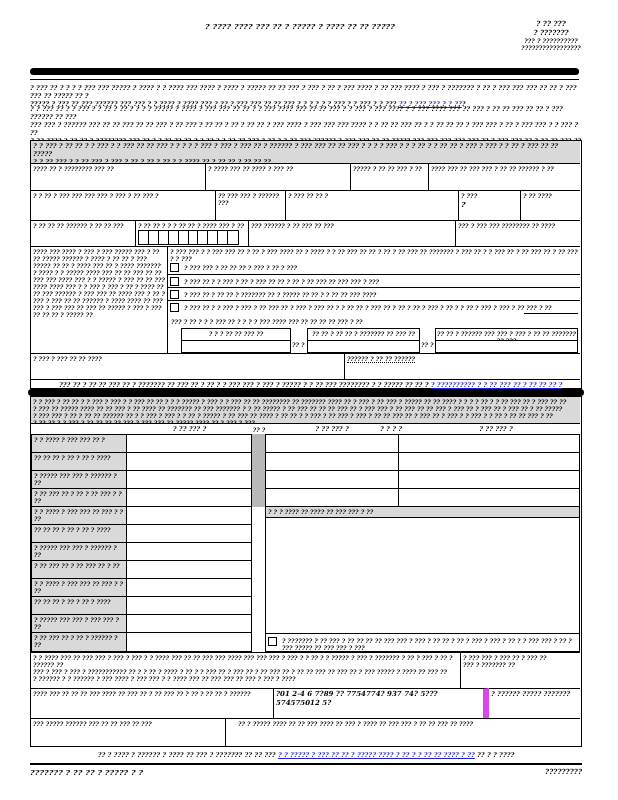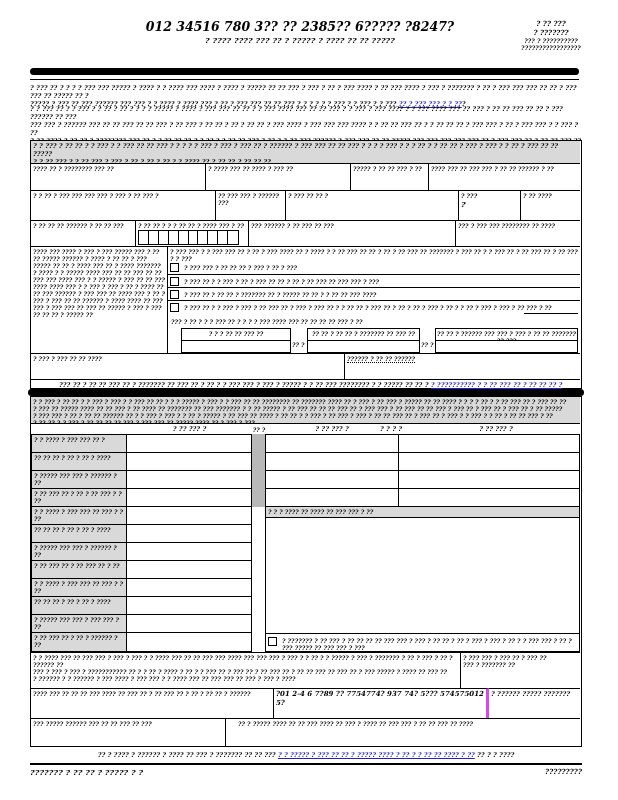--- a/index.html
+++ b/index.html
@@ -26,21 +26,20 @@
   .comb { display:flex; border:1.5px solid #000; background:#fff; }
   .fillline { border-bottom:1px solid #000; }
   .graybar { background:#b8b8b8; border-left:1px solid #000; border-right:1px solid #000; }
 </style>
 </head>
 <body>
 
 <div class="page">
 
   <div class="abs ctr" style="left:120px; top:20px; width:360px;">
-    <div class="g t12">012 34516 780 3?? ?? 2385?? 6????? ?8247?</div>
     <div class="g t8" style="margin-top:1px;">? ???? ????  ??? ??  ? ????? ? ????  ?? ?? ?????</div>
   </div>
   <div class="abs ctr" style="left:490px; top:20px; width:122px;">
     <div class="g t7">? ?? ???</div>
     <div class="g t7">? ???????</div>
     <div class="g t6">??? ? ??????????</div>
     <div class="g t6">?????????????????</div>
   </div>
 
   <div class="abs bar" style="left:30px; top:68px; width:549px; height:7px;"></div>
@@ -205,21 +204,21 @@
       <div>? ? ???? ??? ?? ??? ??? ? ??? ? ??? ? ? ???? ??? ?? ?? ??? ??? ???? ??? ???  ??? ? ??? ? ? ?? ? ? ?????  ? ??? ? ??????? ? ?? ? ??? ? ?? ? ?????? ??</div>
       <div>???  ? ??? ? ??? ? ??????????? ?? ? ? ??  ? ???? ? ?? ? ? ??? ?? ? ??? ?? ? ?? ??? ?? ? ?? ?? ??? ?? ??? ??  ? ??? ????? ? ???? ?? ??? ??</div>
       <div>? ?????? ?  ? ?????? ? ??? ???? ?  ??? ??? ? ? ???? ??? ?? ??? ??? ?? ??? ? ??? ? ????</div>
     </div>
     <div class="abs cell g t6 bt" style="left:430px; top:255px; width:119px; height:36px;">
       <div>? ??? ??? ? ??? ?? ? ??? ??</div>
       <div>??? ? ??????? ??</div>
     </div>
 
     <div class="abs cell g t6 bt" style="left:0; top:291px; width:243px; height:30px; border-right:1px solid #000;"><span>???? ??? ?? ?? ?? ??? ???? ?? ??? ?? ? ?? ??? ?? ? ?? ? ?? ?? ? ??????</span></div>
-    <div class="abs cell g t7 bt" style="left:243px; top:291px; width:215px; height:30px; border-right:3px solid #d946ef;font-style:italic;"><span>?01 2-4 6 7?89 ?? 7754774? 937 74? 5??? 574575012 5?</span></div>
+    <div class="abs cell g t7 bt" style="left:243px; top:291px; width:215px; height:30px; border-right:6px solid #d946ef;font-style:italic;"><span>?01 2-4 6 7?89 ?? 7754774? 937 74? 5??? 574575012 5?</span></div>
     <div class="abs cell g t65 bt" style="left:458px; top:291px; width:91px; height:30px;"><span>? ?????? ????? ???????</span></div>
 
     <div class="abs cell g t6 bt" style="left:0; top:321px; width:195px; height:29px; border-right:1px solid #000;"><span>??? ????? ?????? ??? ?? ?? ??? ?? ???</span></div>
     <div class="abs cell g t6 bt" style="left:195px; top:321px; width:354px; height:29px; padding-left:12px;"><span>?? ? ????? ???? ?? ?? ??? ???? ?? ??? ? ???? ?? ??? ??? ? ?? ?? ??? ?? ????</span></div>
   </div>
 
   <div class="abs ctr g t65" style="left:30px; top:751px; width:552px;">
     <span>?? ? ???? ? ?????? ? ???? ?? ??? ? ??????? ??  ?? ??? </span><span class="lnk">? ? ?????  ? ??? ??  ?? ? ????? ???? ? ?? ? ? ?? ?? ???? ? ??</span><span> ?? ? ? ????</span>
   </div>
   <div class="abs" style="left:30px; top:763px; width:552px; height:2px; background:#000;"></div>

